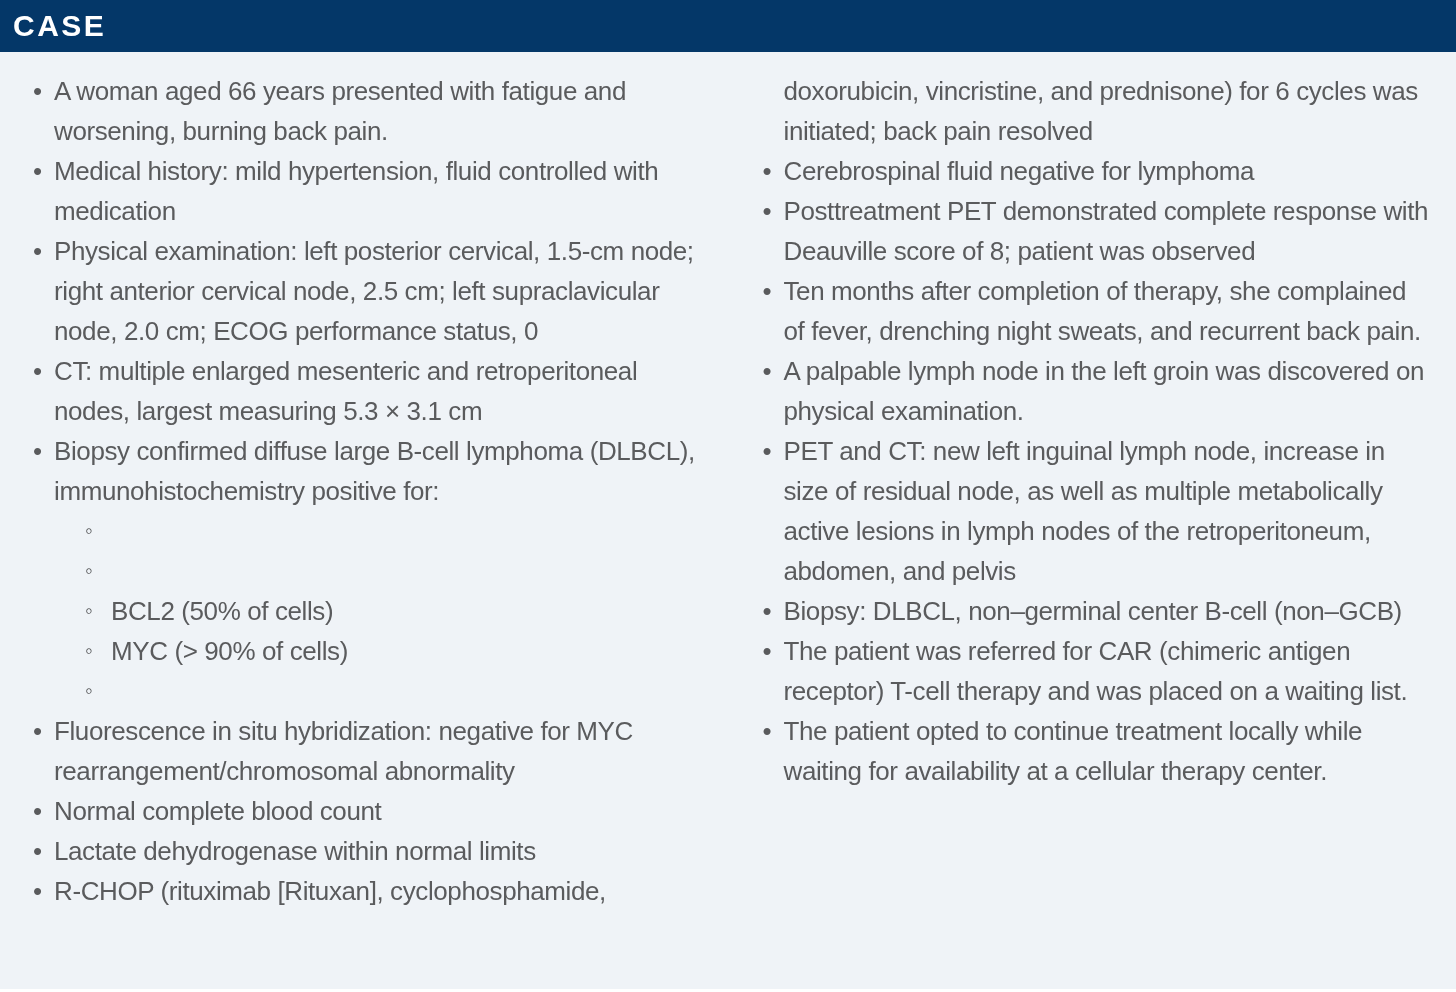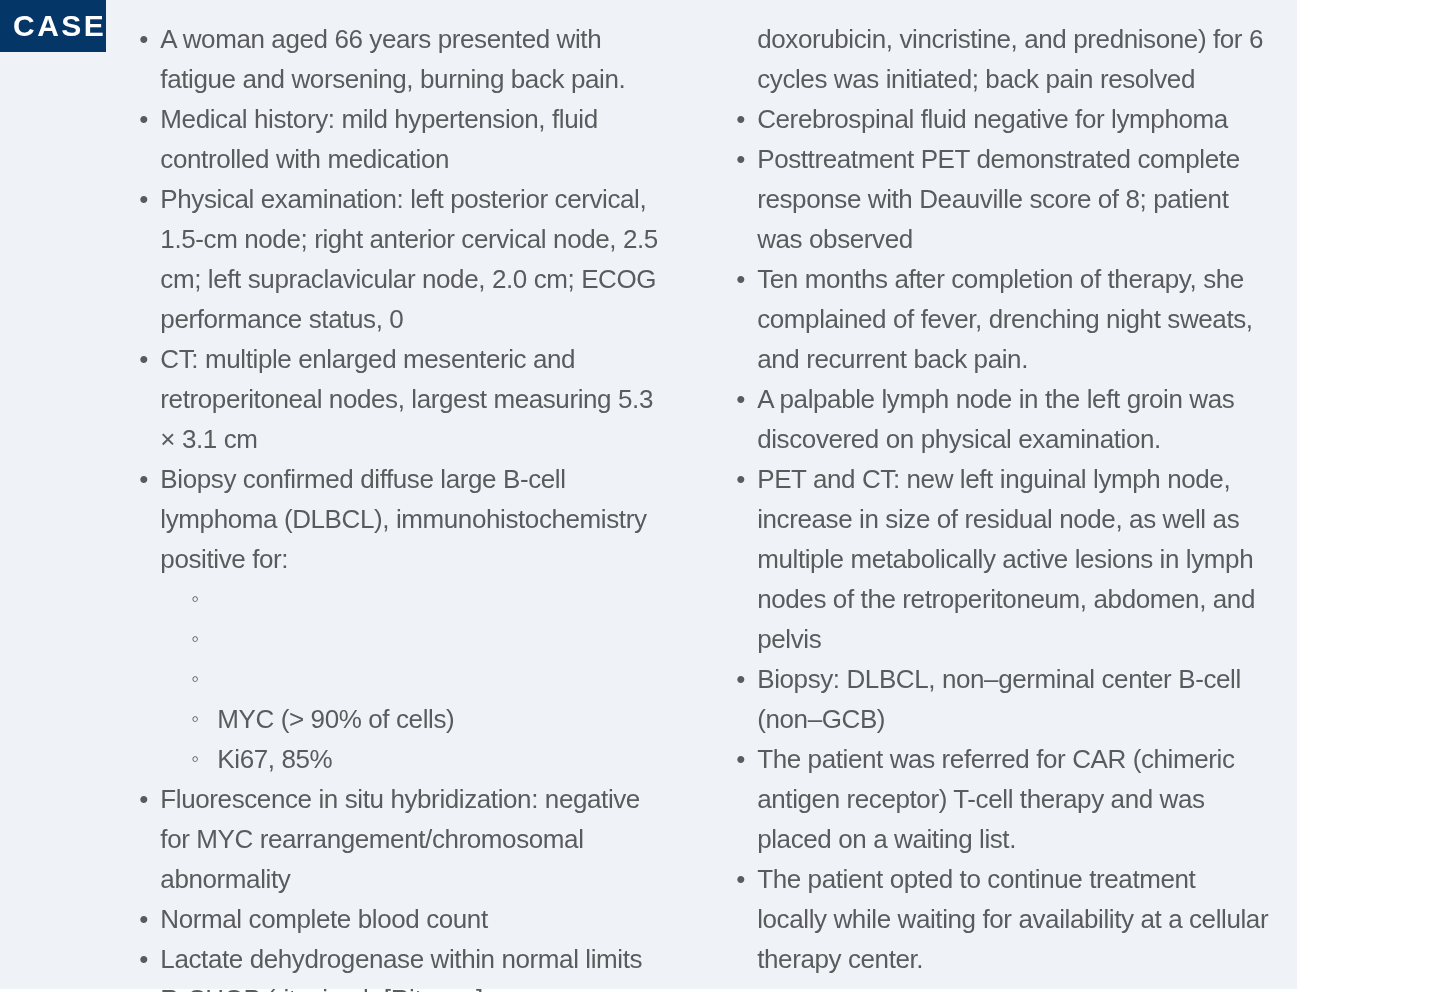--- a/index.html
+++ b/index.html
@@ -10,23 +10,23 @@
   }
   *{box-sizing:border-box;}
   html,body{margin:0;padding:0;}
   body{
     width:1456px;height:992px;
     background:#ffffff;
     font-family:"Liberation Sans","DejaVu Sans",sans-serif;
     overflow:hidden;
   }
   .panel{
-    width:1297px;height:989px;
+    width:1456px;height:989px;
     background:var(--body-bg);
-    display:flex;flex-direction:row;
+    display:flex;flex-direction:column;
   }
   header.header-bar{
     height:52px;flex:0 0 52px;
     background:var(--navy);
     display:flex;align-items:center;
     padding-left:13px;
   }
   h1.page-title{
     margin:0;
     color:var(--title);
@@ -95,30 +95,30 @@
         <div class="item lvl2">
           <span class="marker">◦</span>
         </div>
 
         <div class="item lvl2">
           <span class="marker">◦</span>
         </div>
 
         <div class="item lvl2">
           <span class="marker">◦</span>
+          <span class="text">BCL2 (50% of cells)</span>
         </div>
 
         <div class="item lvl2">
           <span class="marker">◦</span>
           <span class="text">MYC (&gt; 90% of cells)</span>
         </div>
 
         <div class="item lvl2">
           <span class="marker">◦</span>
-          <span class="text">Ki67, 85%</span>
         </div>
 
         <div class="item lvl1">
           <span class="marker">•</span>
           <span class="text">Fluorescence in situ hybridization: negative for MYC rearrangement/chromosomal abnormality</span>
         </div>
 
         <div class="item lvl1">
           <span class="marker">•</span>
           <span class="text">Normal complete blood count</span>

